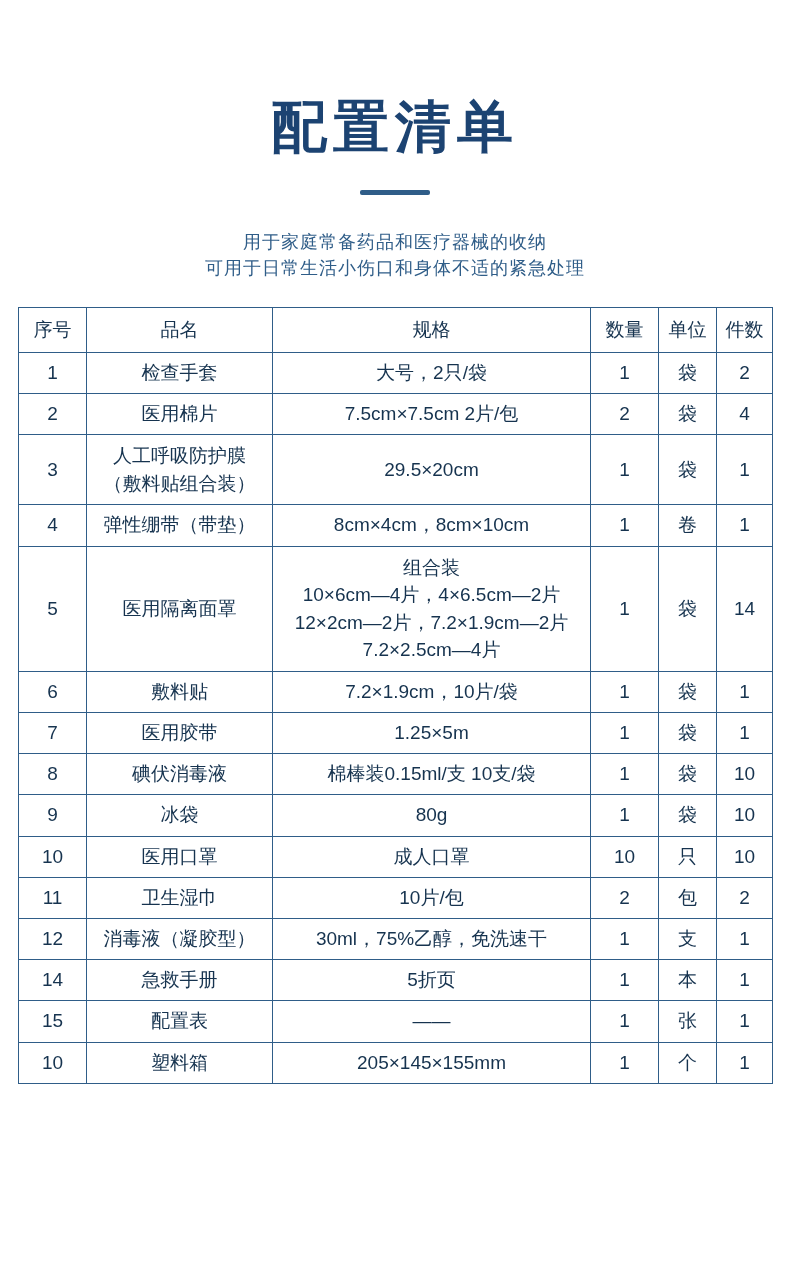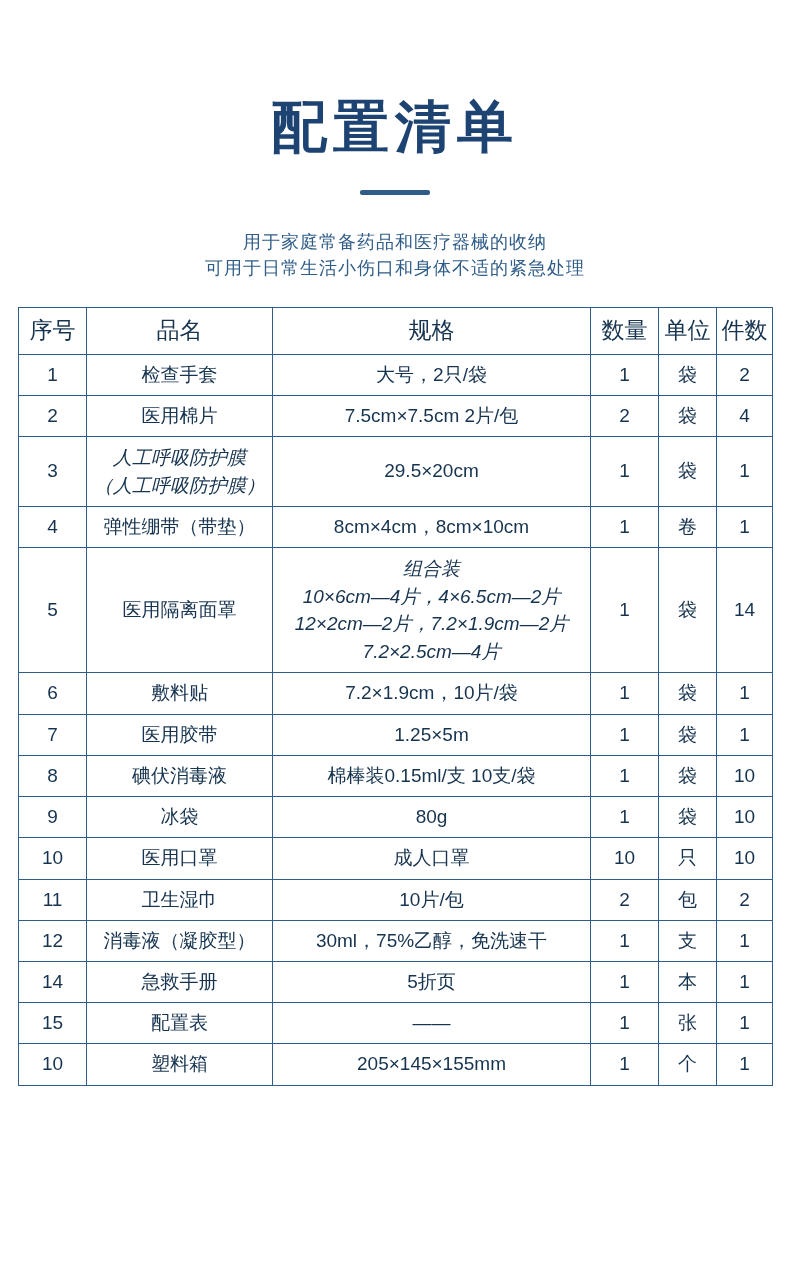--- a/index.html
+++ b/index.html
@@ -77,25 +77,24 @@
   table.spec th, table.spec td {
     border: 1px solid #2f5d88;
     text-align: center;
     vertical-align: middle;
     padding: 7px 2px;
     line-height: 1.38;
     font-weight: normal;
   }
   table.spec thead th {
     height: 30px;
-    font-size: 23px;
+    font-size: 19px;
   }
   table.spec td.cell-multi {
     line-height: 1.45;
-    font-style: italic;
   }
   .ln { display: block; }
 </style>
 </head>
 <body>
 
 <div class="page">
 
   <div class="header">
     <h1 class="title">配置清单</h1>
@@ -142,21 +141,21 @@
             <td>医用棉片</td>
             <td>7.5cm×7.5cm 2片/包</td>
             <td>2</td>
             <td>袋</td>
             <td>4</td>
           </tr>
           <tr>
             <td>3</td>
             <td class="cell-multi">
               <span class="ln">人工呼吸防护膜</span>
-              <span class="ln">（人工呼吸防护膜）</span>
+              <span class="ln">（敷料贴组合装）</span>
             </td>
             <td>29.5×20cm</td>
             <td>1</td>
             <td>袋</td>
             <td>1</td>
           </tr>
           <tr>
             <td>4</td>
             <td>弹性绷带（带垫）</td>
             <td>8cm×4cm，8cm×10cm</td>

